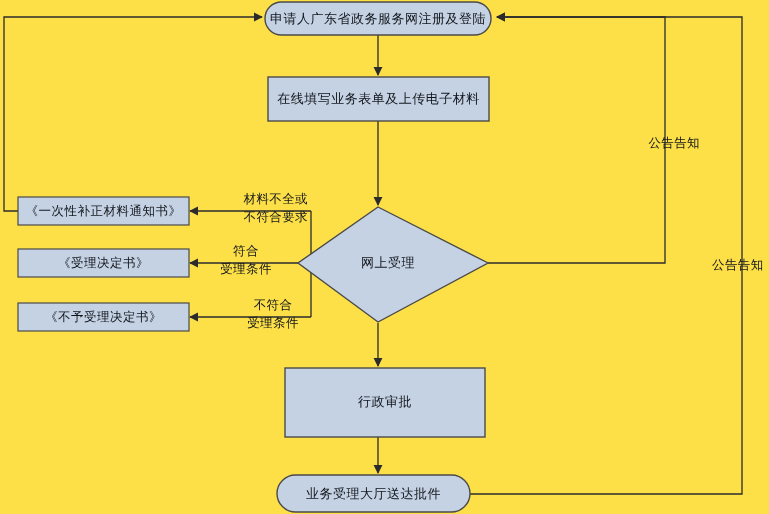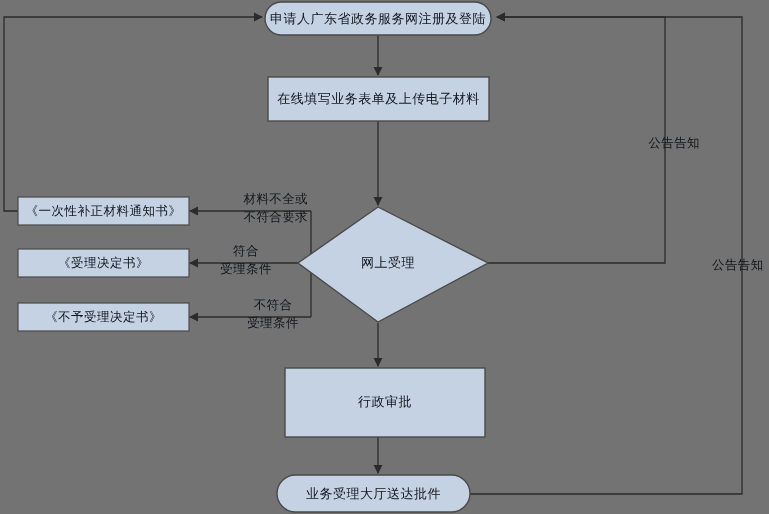--- a/index.html
+++ b/index.html
@@ -4,21 +4,21 @@
 <style>
   html, body {
     margin: 0;
     padding: 0;
     background: #ffffff;
   }
   #page {
     position: relative;
     width: 769px;
     height: 514px;
-    background: #737373;
+    background: #fde047;
     overflow: hidden;
     font-family: "DejaVu Sans", "Liberation Sans", sans-serif;
   }
   svg#flow {
     display: block;
     width: 769px;
     height: 514px;
   }
   .node-shape {
     fill: #c5d2e4;

